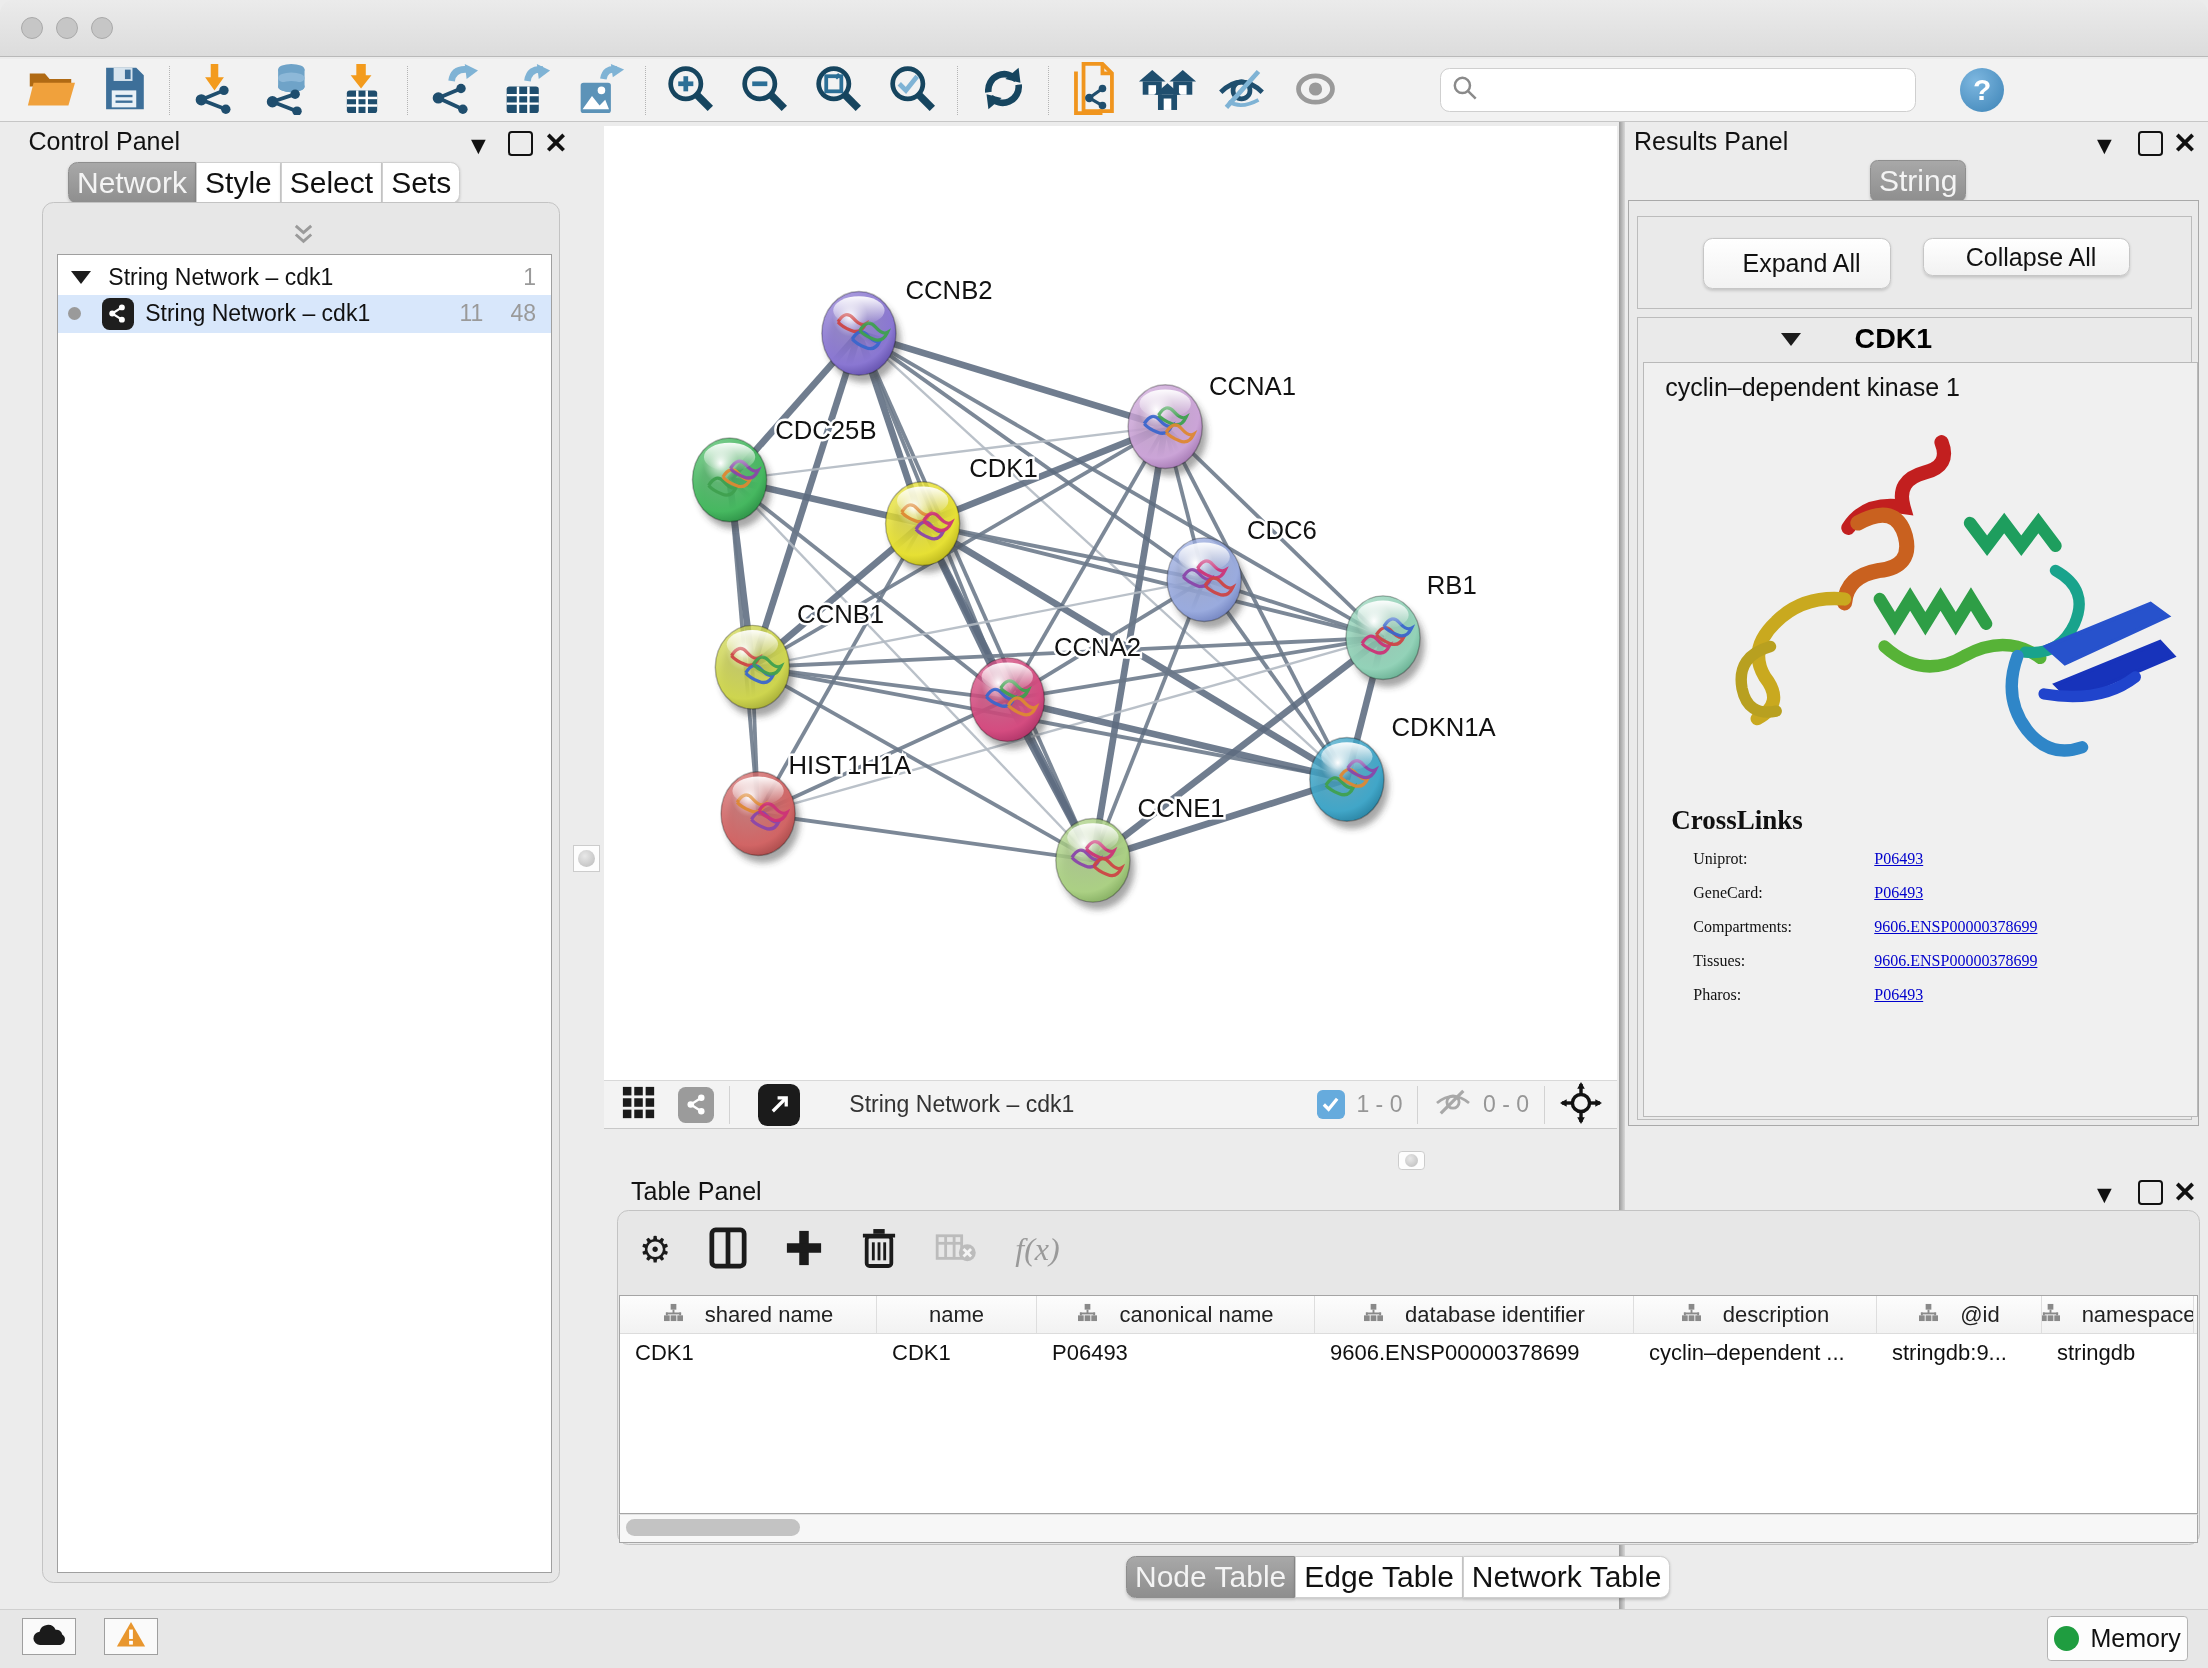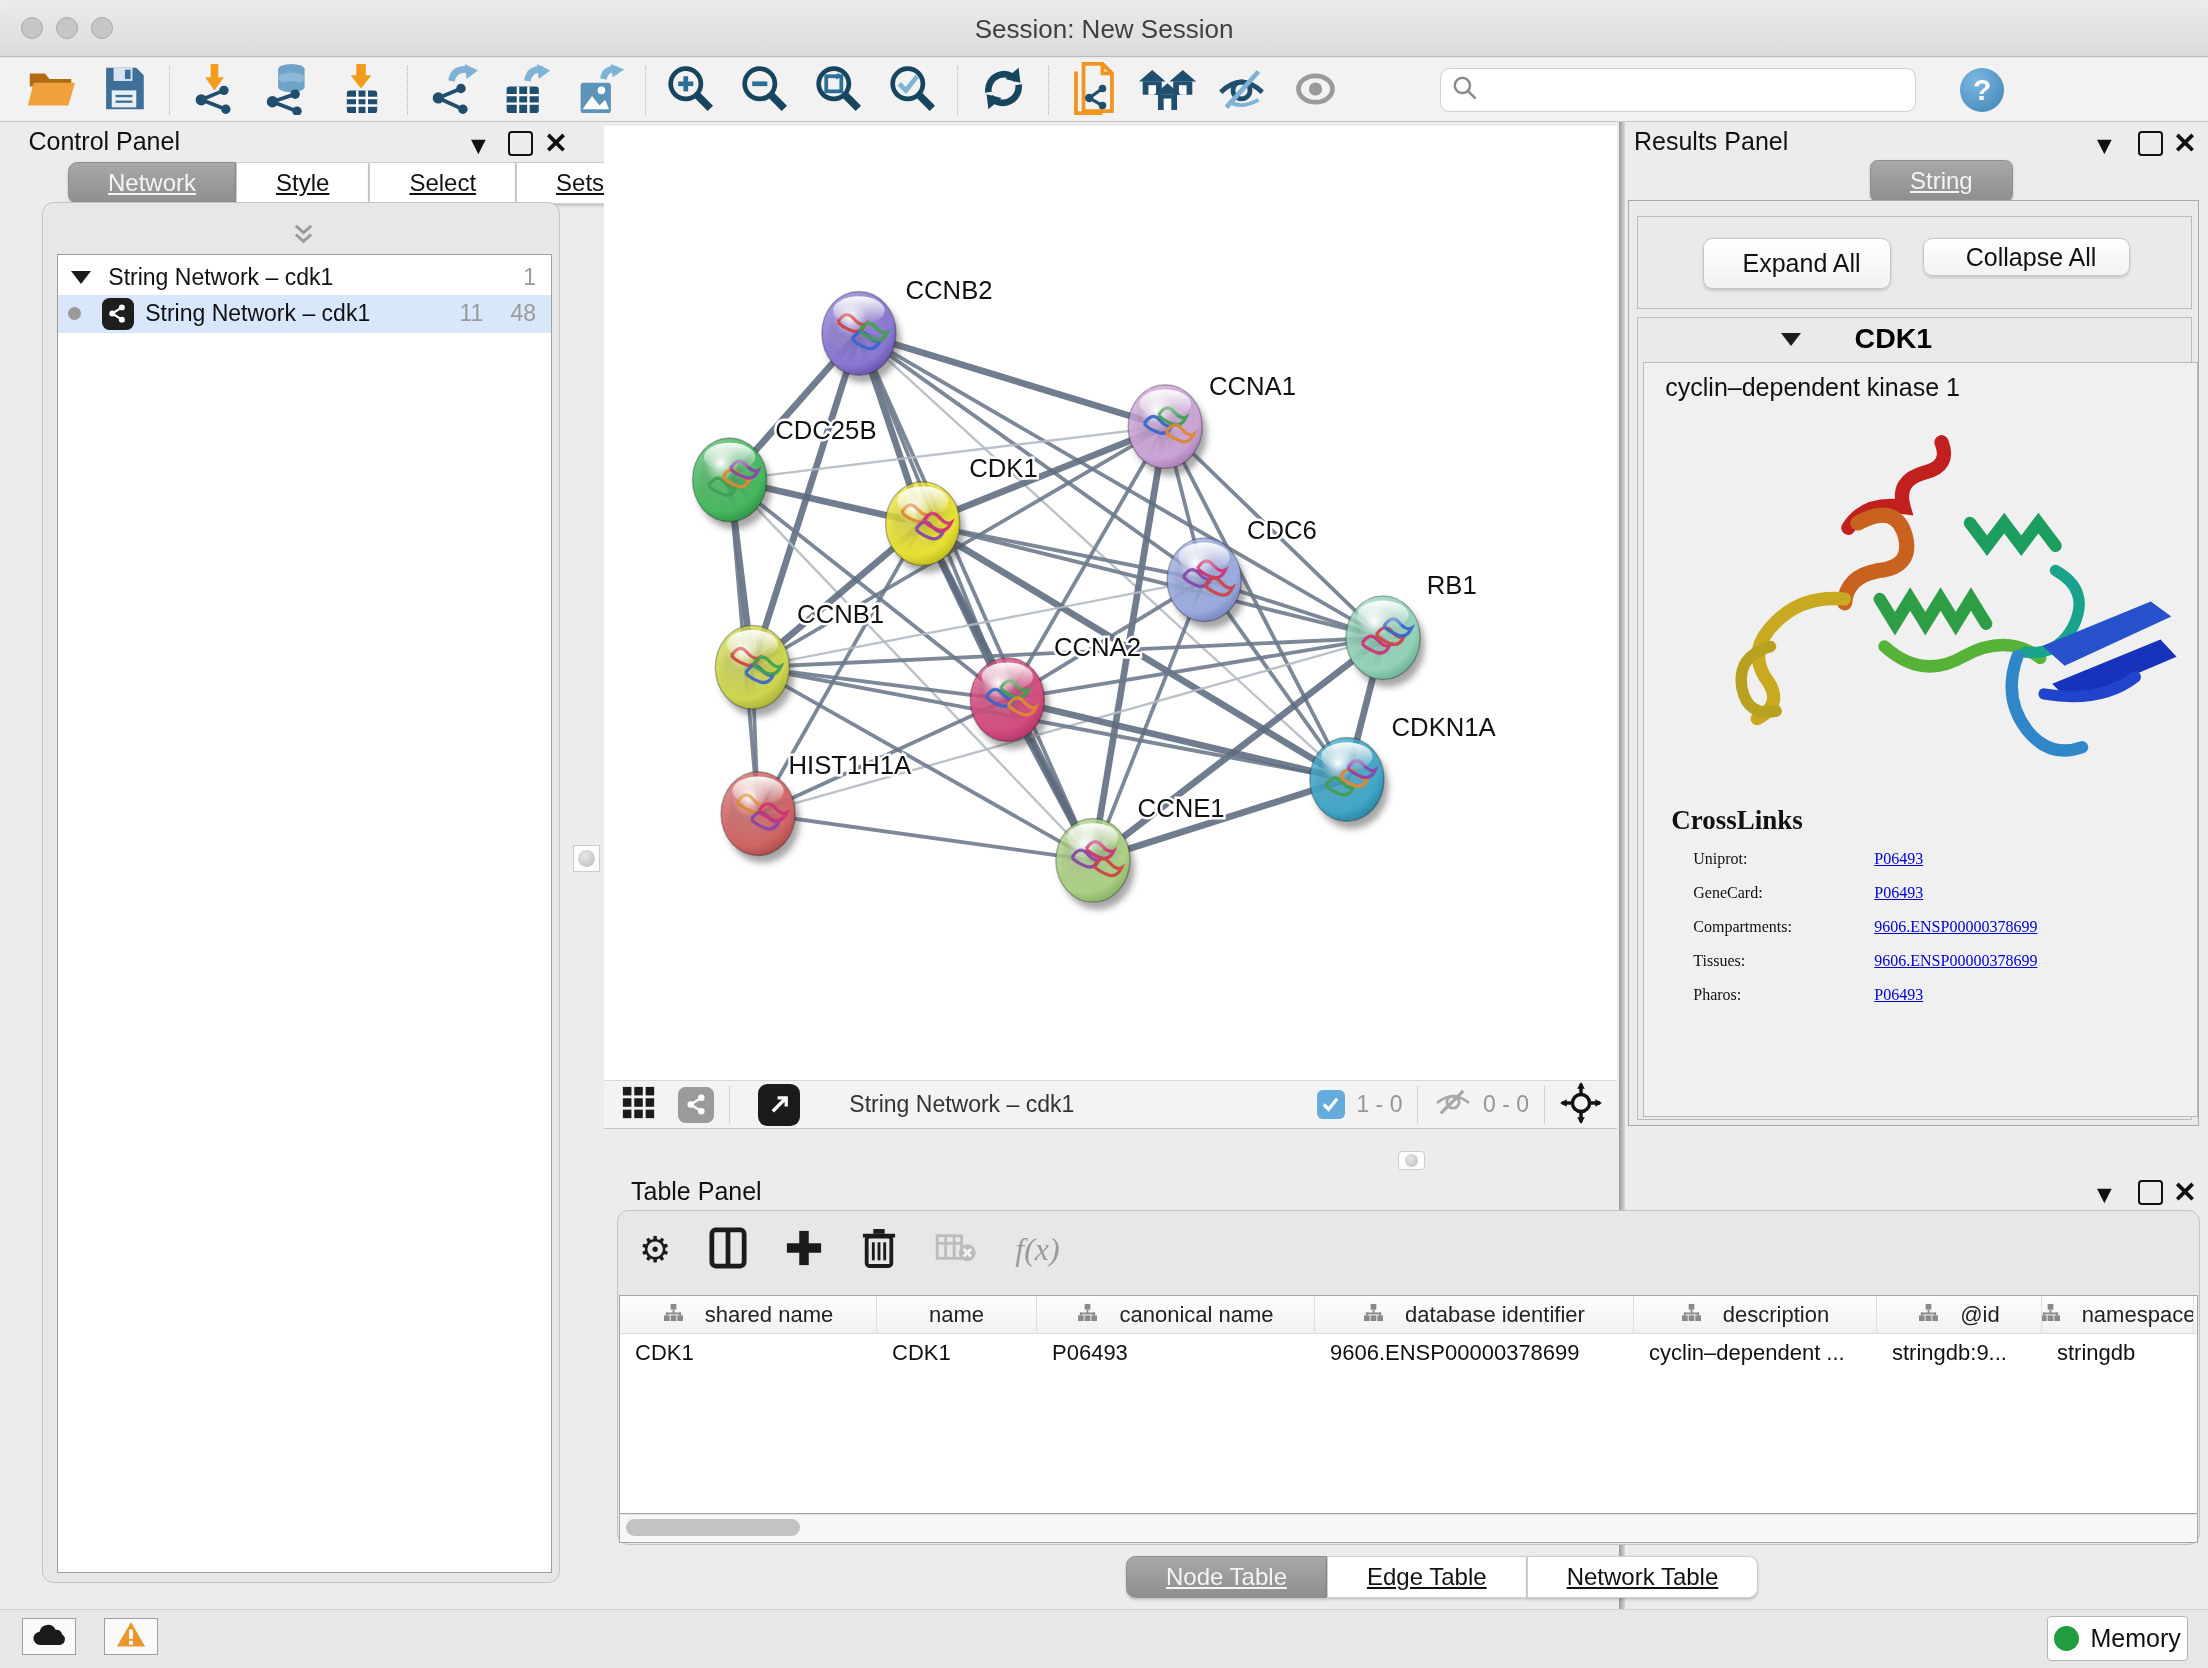--- a/index.html
+++ b/index.html
@@ -29,22 +29,22 @@
     font-family:"Liberation Sans",sans-serif; }
   .helpbtn { width:44px; height:44px; border-radius:50%; margin-left:44px;
     background:radial-gradient(circle at 35% 30%, #7db7e0, #3c83b6); color:#fff; font-size:30px; font-weight:bold;
     display:flex; align-items:center; justify-content:center; }
 
   
   .phead { font-size:25px; color:#111; }
   .pctl { font-size:25px; color:#111; line-height:1; }
   .boxsq { width:25px; height:25px; border:2.9px solid #111; border-radius:3.8px; }
   .tabbar { display:flex; }
-  .tab { height:42px; padding:0 39px; display:flex; align-items:center; justify-content:center;
-    font-size:24px; background:#fff; color:#111; border:1px solid #cfcfcf; box-shadow:0 1.9px 2.9px rgba(0,0,0,.18);text-decoration:underline; }
+  .tab { height:42px; padding:0 8px; display:flex; align-items:center; justify-content:center;
+    font-size:30px; background:#fff; color:#111; border:1px solid #cfcfcf; box-shadow:0 1.9px 2.9px rgba(0,0,0,.18); }
   .tab.sel { background:linear-gradient(#a8a8a8,#8e8e8e); color:#f4f4f4; border-color:#8e8e8e; }
   .tab:first-child { border-radius:9.5px 0 0 9.5px; }
   .tab:last-child { border-radius:0 9.5px 9.5px 0; }
   .roundbox { background:#e7e7e7; border:1.9px solid #c3c3c3; border-radius:11.4px; }
 
   
   .ctl-outer { left:42px; top:202px; width:518px; height:1381px; }
   .netbar { left:53px; top:222px; width:495px; height:28.5px; display:flex; align-items:center;flex-direction:column; }
   .treebox { left:57px; top:254px; width:495px; height:1319px; background:#fff; border:1.9px solid #9f9f9f; }
   .treerow { display:flex; align-items:center; height:38px; font-size:23px; color:#111; }
@@ -106,21 +106,20 @@
 
   svg text { font-family:"Liberation Sans", sans-serif; }
 </style>
 </head>
 <body>
 
 <div class="abs titlebar">
   <div class="abs tlight" style="left:21px"></div>
   <div class="abs tlight" style="left:56px"></div>
   <div class="abs tlight" style="left:91px"></div>
-  <div class="abs wintitle">Session: New Session</div>
 </div>
 
 <div class="abs toolbar" id="toolbar">
   <div style="width:13.3px"></div>
 
   <div class="tbtn">
       <span><svg width="53" height="49" viewBox="0 0 56 52">
           <path d="M6 10 h16 l5 6 h23 v8 H6 z" fill="#b06a14"></path>
           <path d="M10 20 h44 l-7 24 H4 z" fill="#f0a13c"></path>
         </svg></span>

